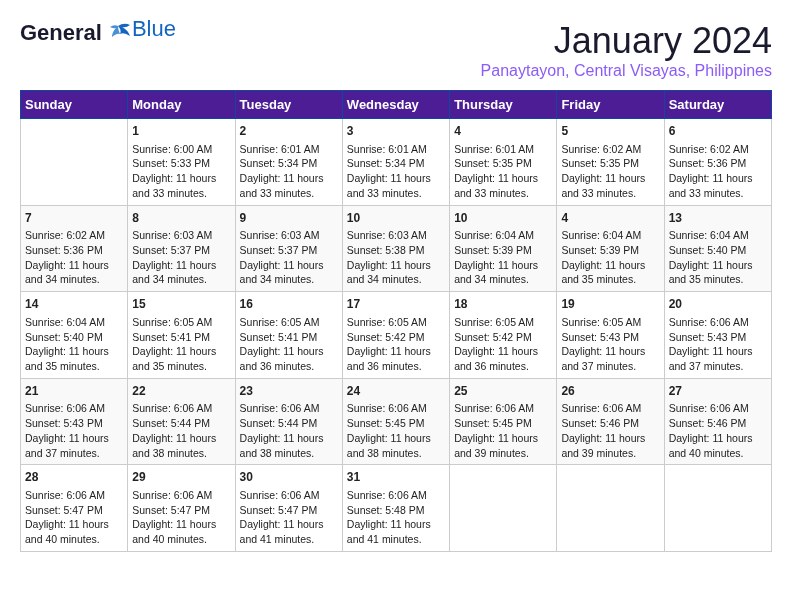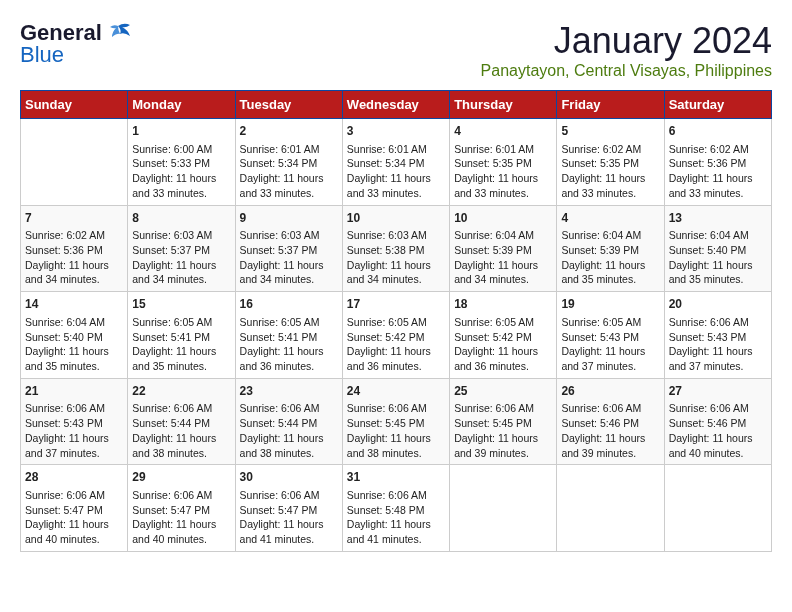--- a/index.html
+++ b/index.html
@@ -11,48 +11,48 @@
       padding: 20px;
     }
     .header-area {
       display: flex;
       justify-content: space-between;
       align-items: flex-start;
       margin-bottom: 10px;
     }
     .logo {
       display: flex;
-      flex-direction: column;
+      flex-direction: row;
       align-items: flex-start;
     }
     .logo-line1 {
       display: flex;
       align-items: center;
       gap: 2px;
     }
     .title-area {
       text-align: right;
     }
     .title-area h1 {
       font-size: 36px;
       font-weight: normal;
       color: #1a1a2e;
     }
     .title-area h2 {
       font-size: 16px;
       font-weight: normal;
-      color: #4d7c0f;
+      color: #8b5cf6;
     }
     table {
       width: 100%;
       border-collapse: collapse;
       font-size: 11px;
     }
     thead tr th {
-      background-color: #b91c1c;
+      background-color: #4c1d95;
       color: #fff;
       padding: 6px 4px;
       text-align: left;
       font-size: 13px;
       font-weight: bold;
       border: 1px solid #0d47a1;
     }
     tbody tr td {
       border: 1px solid #ccc;
       vertical-align: top;

